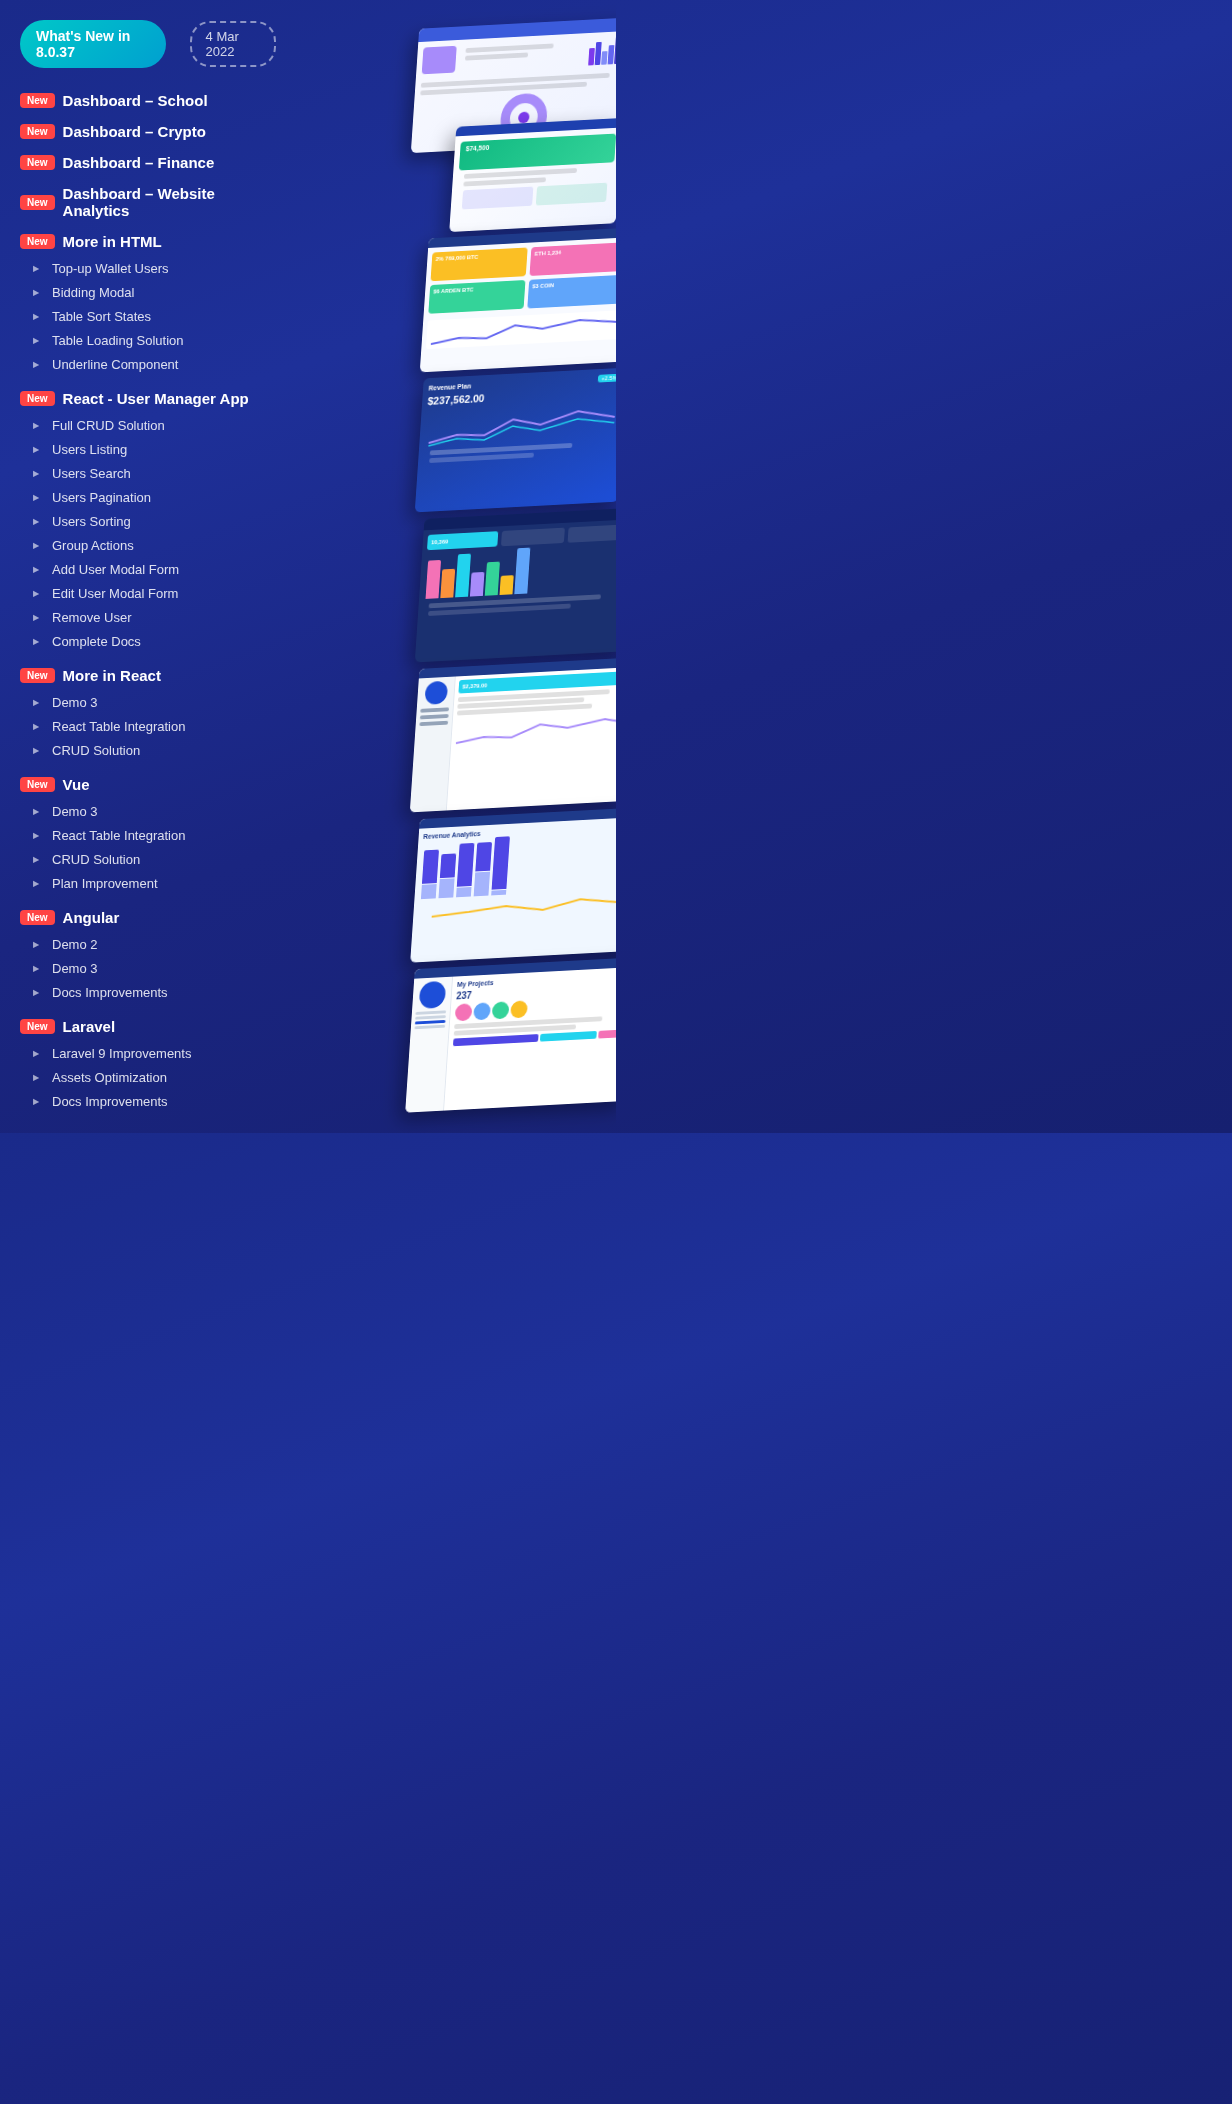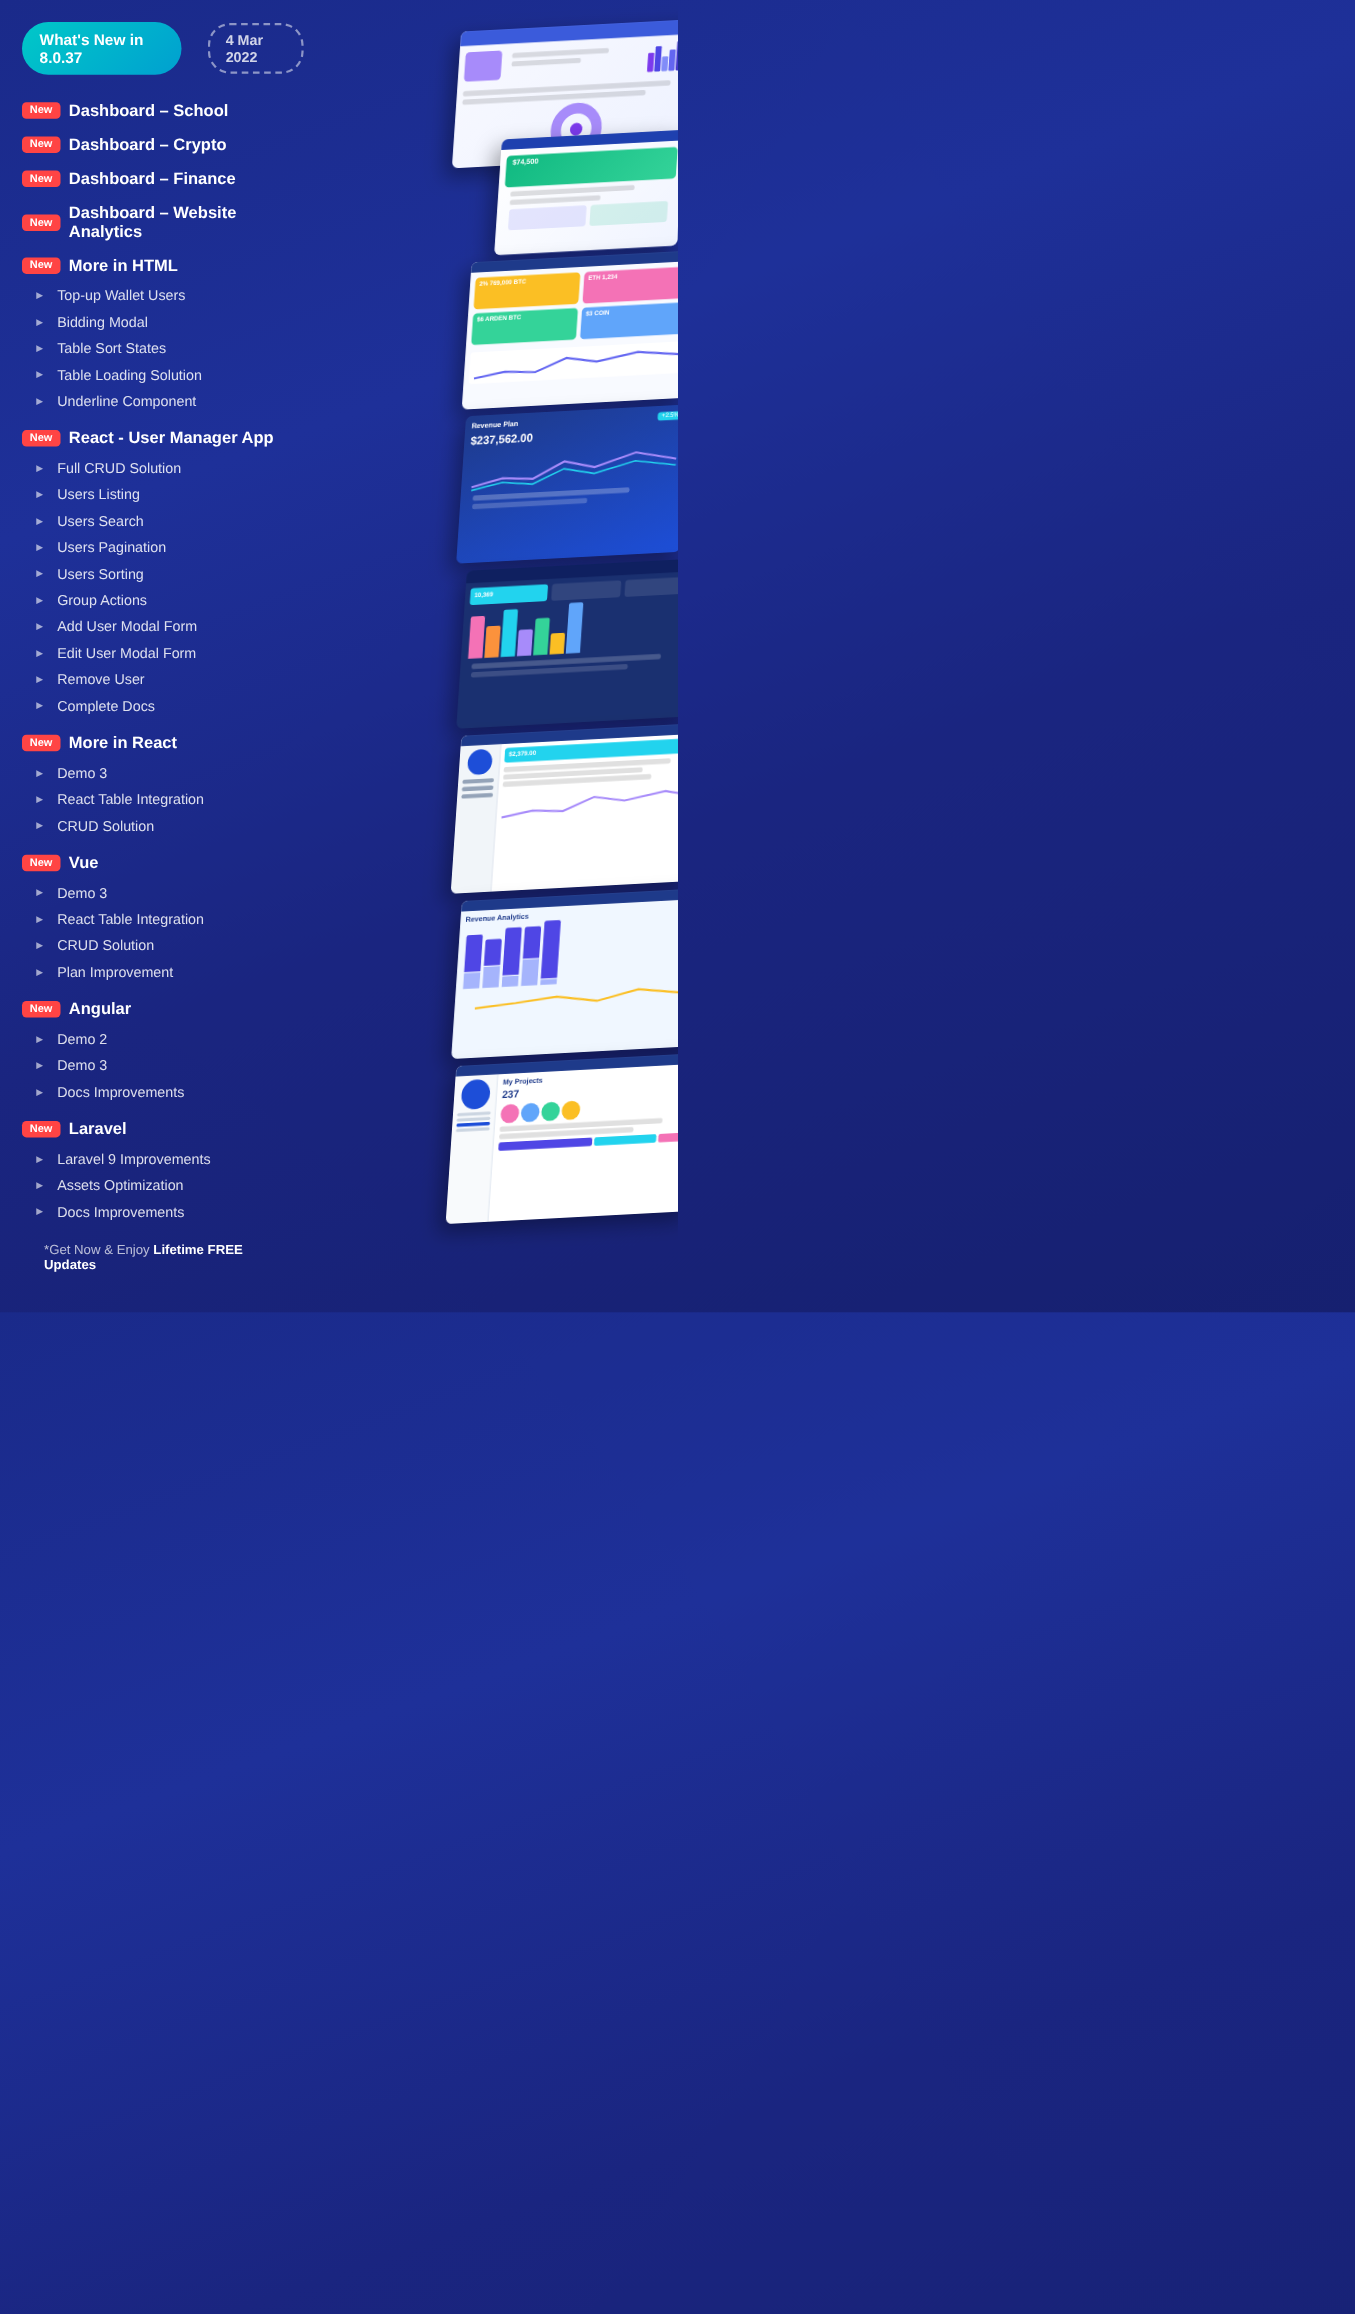--- a/index.html
+++ b/index.html
@@ -28,21 +28,20 @@
       font-size: 14px;
       color: white;
     }
 
     .date-badge {
       border: 2px dashed rgba(255,255,255,0.5);
       border-radius: 20px;
       padding: 6px 14px;
       font-size: 13px;
       color: rgba(255,255,255,0.8);
-      font-weight: bold;
     }
 
     
     .new-badge {
       background: #ff4444;
       color: white;
       font-size: 10px;
       font-weight: 700;
       padding: 2px 7px;
       border-radius: 4px;
@@ -301,23 +300,20 @@
     </div>
     <div class="sub-item">
       <span class="chevron-icon"></span>
       <span>Assets Optimization</span>
     </div>
     <div class="sub-item">
       <span class="chevron-icon"></span>
       <span>Docs Improvements</span>
     </div>
 
-    <div class="footer">
-      <span>*Get Now &amp; Enjoy </span><strong>Lifetime FREE Updates</strong>
-    </div>
   </div>
 
   <div class="screens-area">
 
     <div class="mock-screen" style="width:240px; height:130px; top:20px; right:-30px; background:linear-gradient(135deg,#f8f9ff,#eef2ff); transform: rotateX(18deg) rotateY(-22deg) rotateZ(4deg);">
       <div class="s-header" style="background:#3b5bdb;"></div>
       <div style="padding:6px; display:flex; gap:4px;">
         <div style="background:#a78bfa; width:36px; height:28px; border-radius:4px; flex-shrink:0;"></div>
         <div style="flex:1;">
           <div class="s-row w80"></div>

